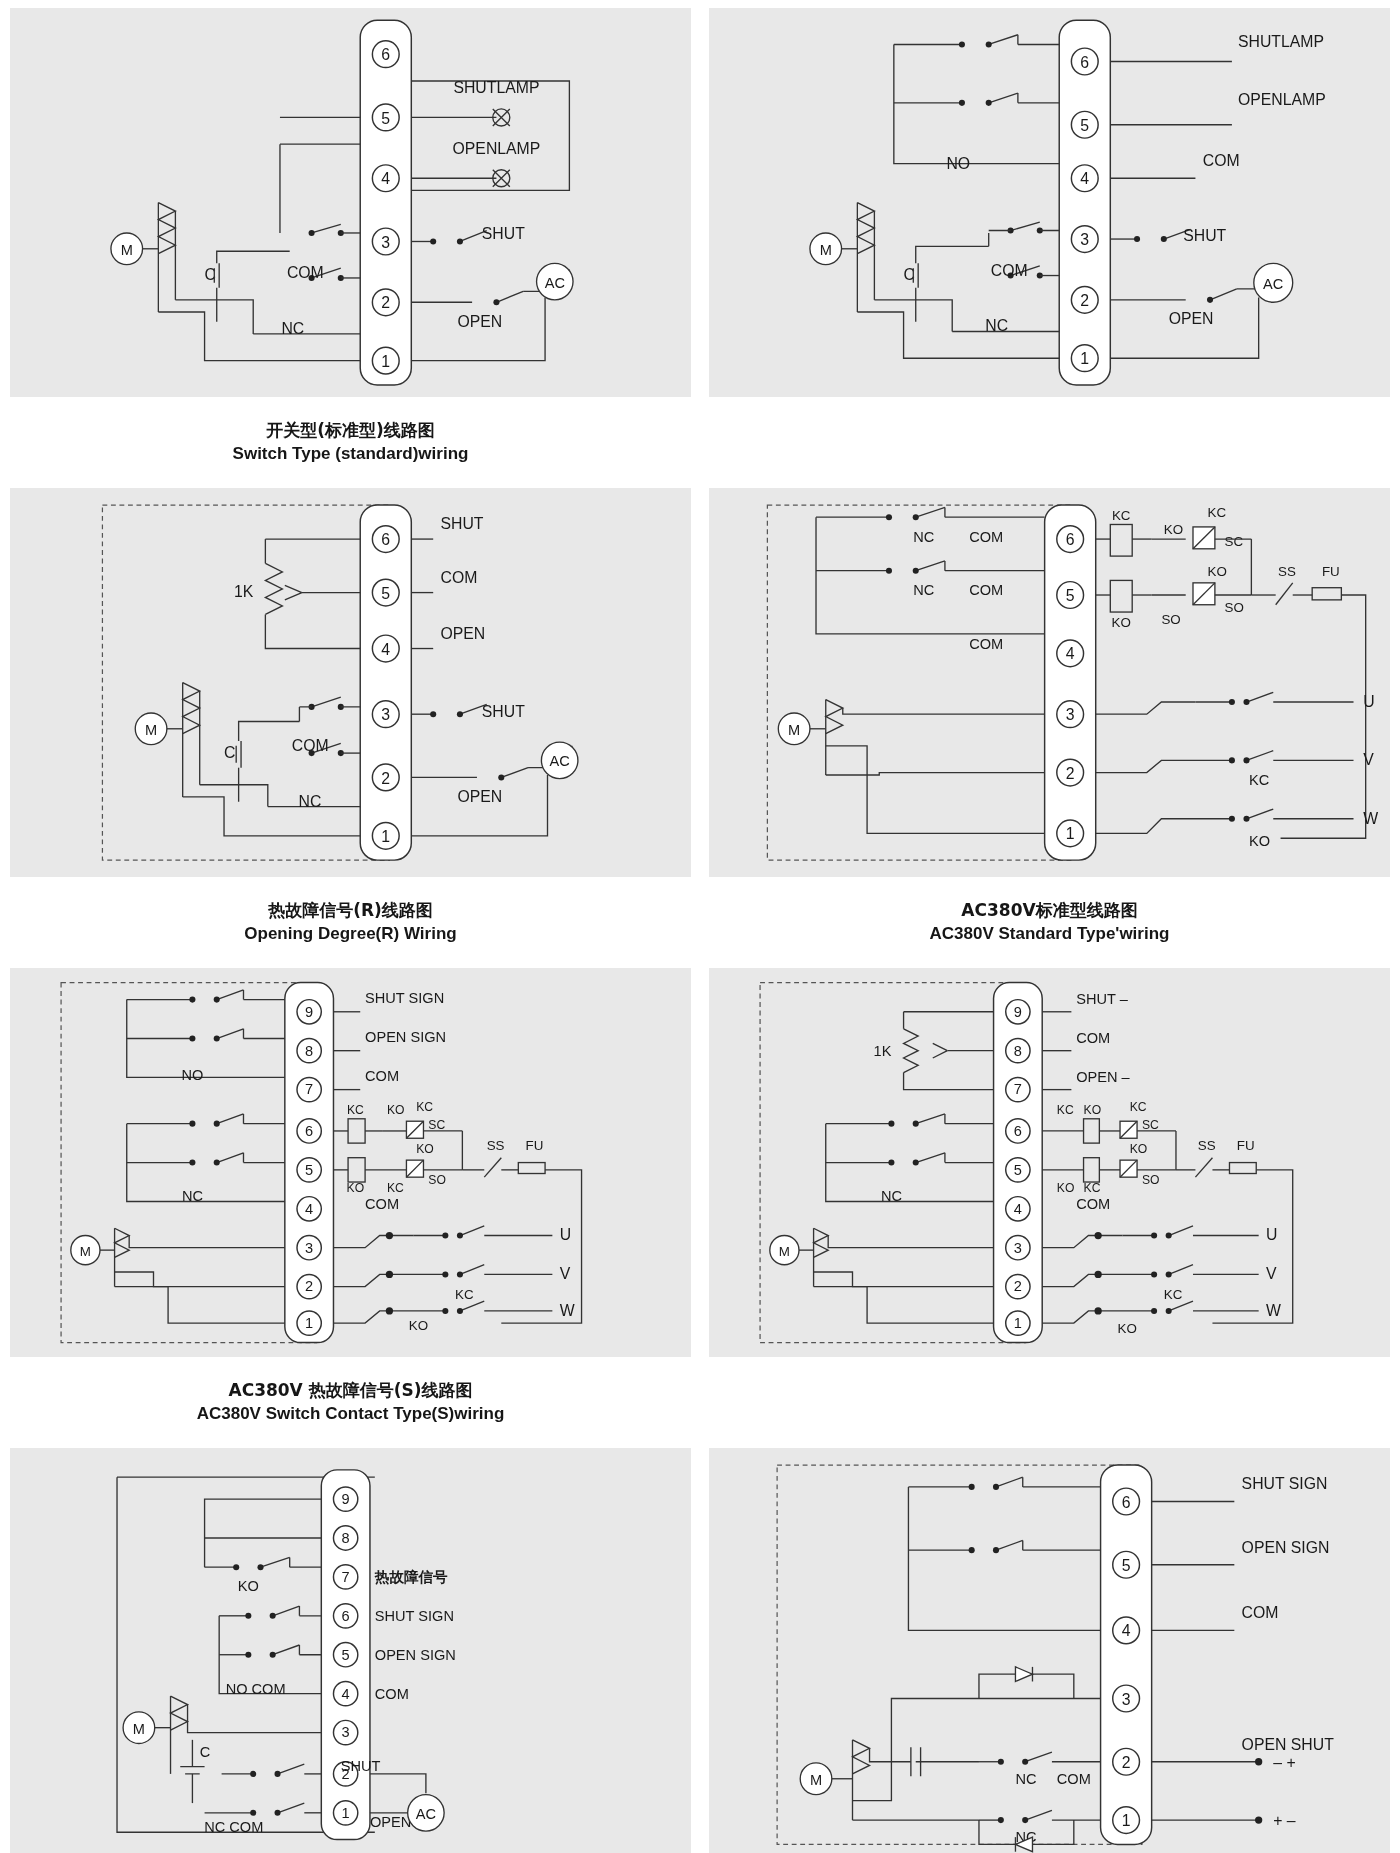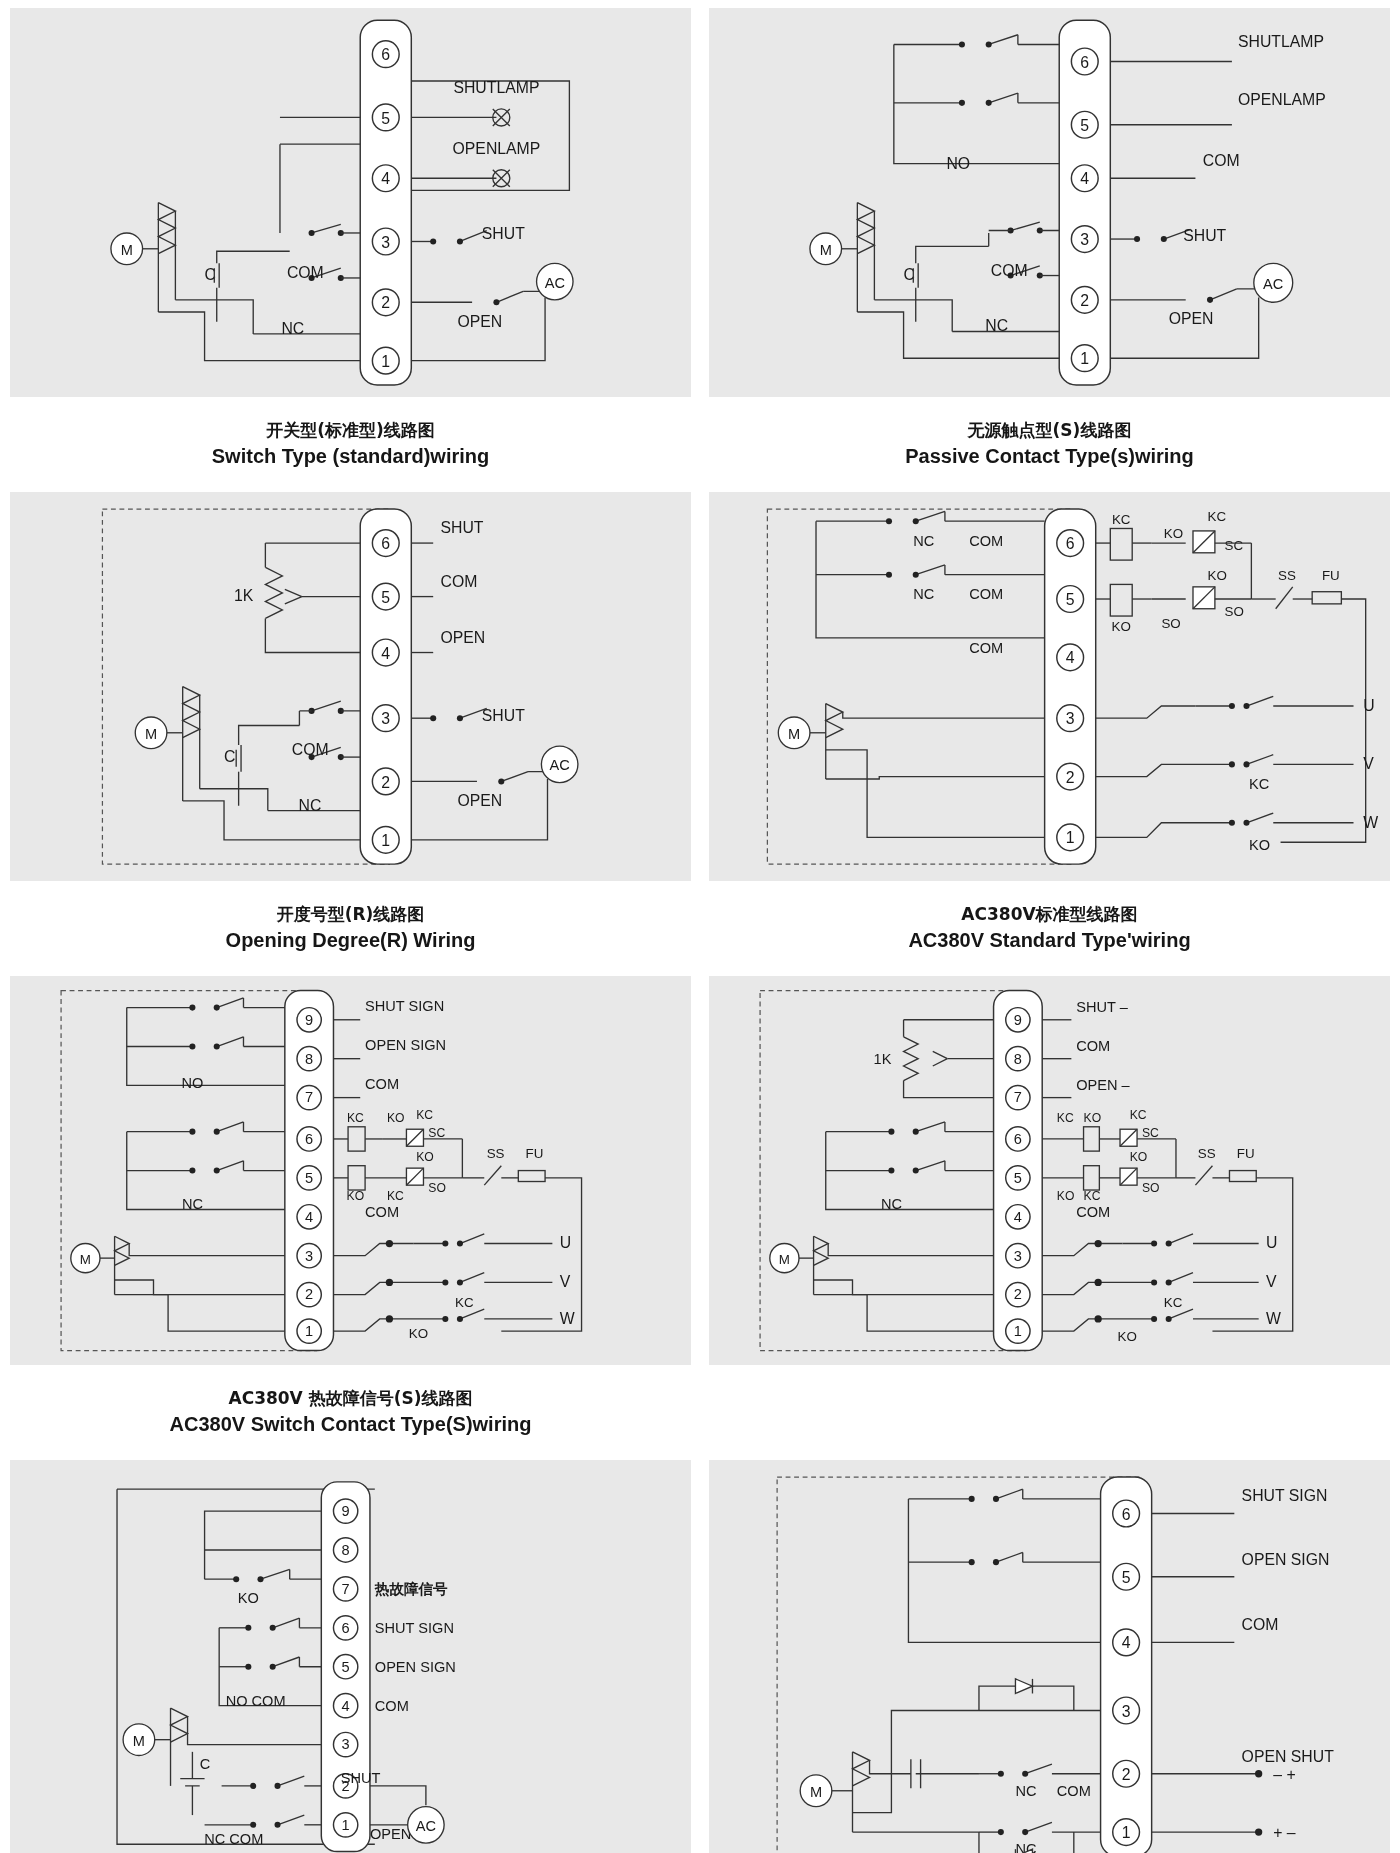--- a/index.html
+++ b/index.html
@@ -28,21 +28,21 @@
     background: #e8e8e8;
     position: relative;
   }
   .panel svg { display: block; width: 100%; height: auto; }
   .caption { text-align: center; padding: 22px 4px 12px 4px; }
   .caption .cn {
     font-size: 17px; font-weight: bold; color: #161616; line-height: 1.35;
     font-family: "DejaVu Sans", sans-serif;
   }
   .caption .en {
-    font-size: 20px; font-weight: bold; color: #161616; line-height: 1.4;
+    font-size: 17px; font-weight: bold; color: #161616; line-height: 1.4;
     font-family: "Liberation Sans", sans-serif;
   }
   
   svg text { font-family: "Liberation Sans", sans-serif; fill: #1a1a1a; }
   svg .cnt { font-family: "DejaVu Sans", sans-serif; font-weight: bold; }
   svg .ln { stroke: #333; stroke-width: 1.1; fill: none; }
   svg .dash { stroke: #555; stroke-width: 1; fill: none; stroke-dasharray: 4 3; }
   svg .term { stroke: #333; stroke-width: 1.2; fill: #ffffff; }
   svg .dot { fill: #222; }
   svg .wh { fill: #fff; stroke: #333; stroke-width: 1.1; }
@@ -213,24 +213,20 @@
           <circle class="dot" cx="248" cy="220" r="2.5"></circle>
             <circle class="dot" cx="272" cy="220" r="2.5"></circle>
           <path class="ln" d="M272 220 H288"></path>
           <text x="262" y="220" font-size="13" text-anchor="end">COM</text>
           <path class="ln" d="M200 266 H288"></path>
           <path class="ln" d="M136 240 H200 V266"></path>
           <text x="246" y="266" font-size="13" text-anchor="end">NC</text>
           <path class="ln" d="M122 250 H160 V288 H288"></path>
         </svg>
       </div>
-      <div class="caption">
-        <div class="cn">无源触点型(S)线路图</div>
-        <div class="en">Passive Contact Type(s)wiring</div>
-      </div>
     </div>
 
     <div class="cell">
       <div class="panel">
         <svg viewBox="0 0 560 320" preserveAspectRatio="xMidYMid meet">
           <rect x="0" y="0" width="560" height="320" fill="#e8e8e8"></rect>
           <rect class="dash" x="76" y="14" width="236" height="292"></rect>
           <rect class="term" x="288" y="14" width="42" height="292" rx="14"></rect>
           <g class="term">
             <circle cx="309" cy="42" r="11"></circle>
@@ -296,21 +292,21 @@
           <path class="ln" d="M404 238 L426 230"></path>
           <circle class="dot" cx="404" cy="238" r="2.5"></circle>
           <text x="368" y="258" font-size="13">OPEN</text>
           <path class="ln" d="M426 230 H462 V212"></path>
           <path class="ln" d="M330 286 H442 V236"></path>
           <circle class="wh" cx="452" cy="224" r="15"></circle>
           <text x="452" y="229" font-size="12" text-anchor="middle">AC</text>
         </svg>
       </div>
       <div class="caption">
-        <div class="cn">开度号型(R)线路图</div>
+        <div class="cn">热故障信号(R)线路图</div>
         <div class="en">Opening Degree(R) Wiring</div>
       </div>
     </div>
 
     <div class="cell">
       <div class="panel">
         <svg viewBox="0 0 560 320" preserveAspectRatio="xMidYMid meet">
           <rect x="0" y="0" width="560" height="320" fill="#e8e8e8"></rect>
           <rect class="dash" x="48" y="14" width="252" height="292"></rect>
           <rect class="term" x="276" y="14" width="42" height="292" rx="14"></rect>

